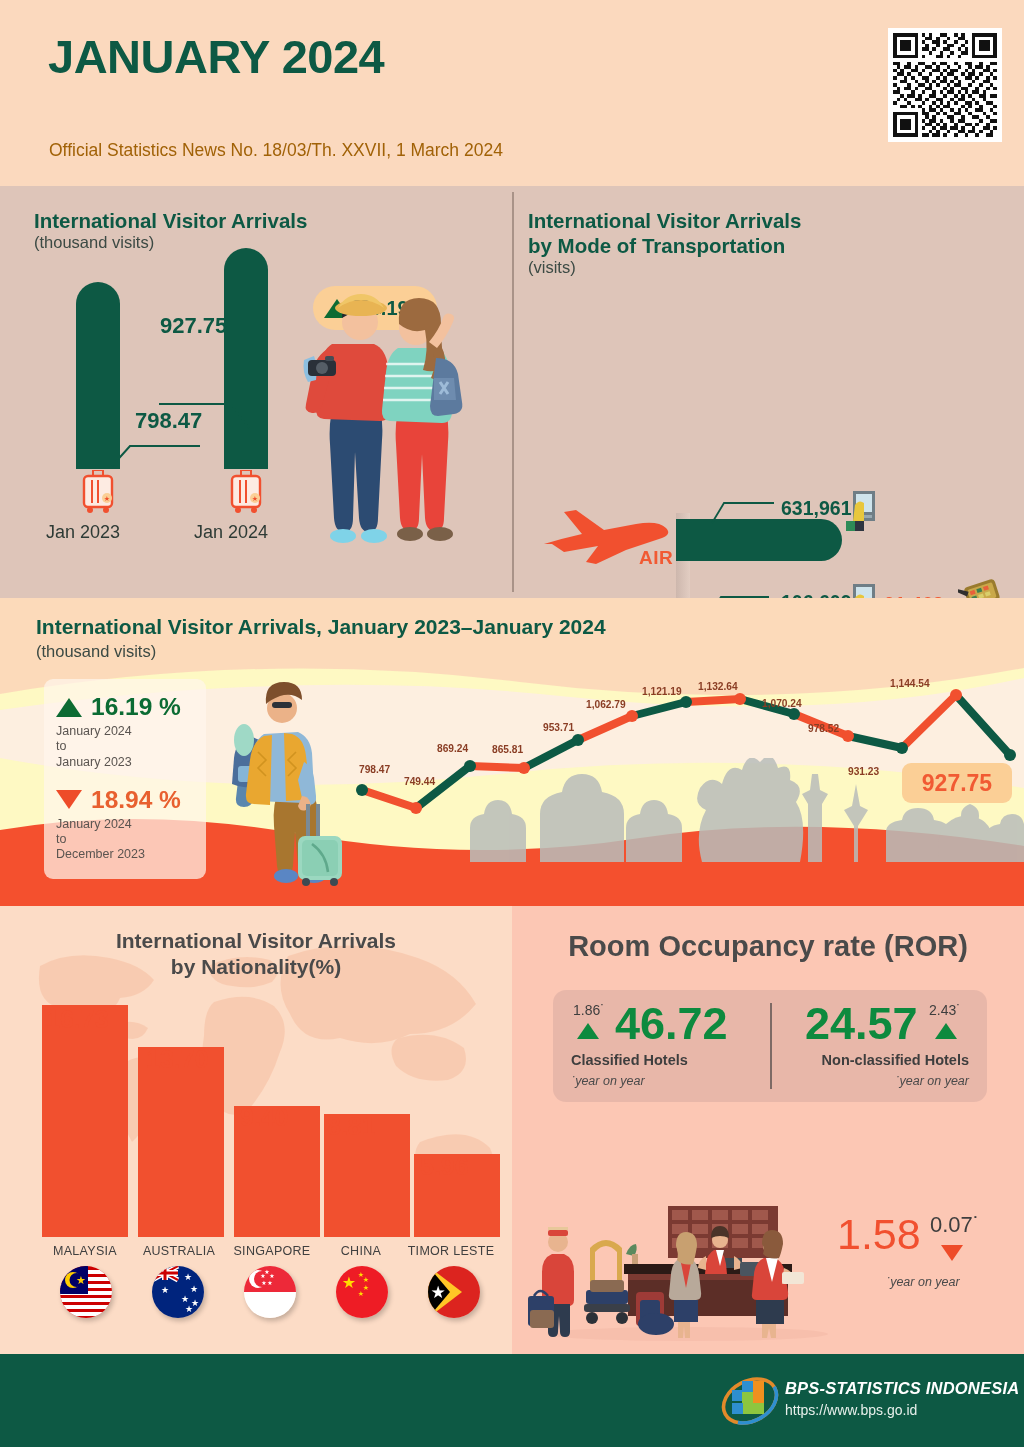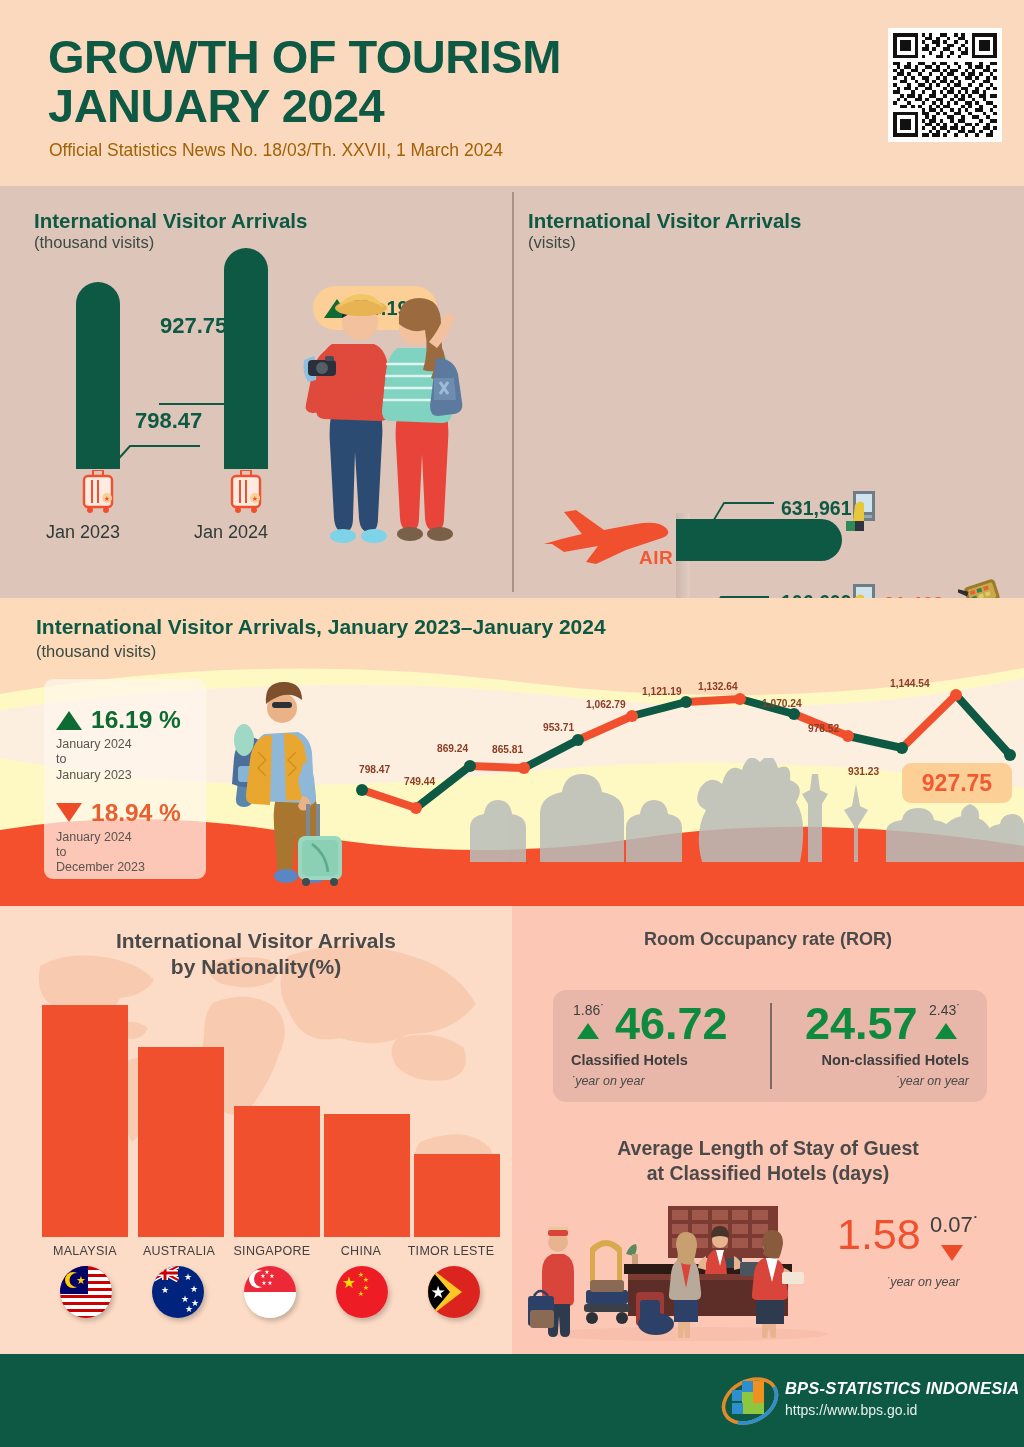--- a/index.html
+++ b/index.html
@@ -77,21 +77,21 @@
   .legendbox .row { display:flex; align-items:center; gap:5px; height:18px; margin-bottom:2px; }
   .legendbox .row span.txt { font-size:8.2px; color:#3b3b3b; font-weight:bold; }
 
   
   .band2 { position:absolute; left:0; top:598px; width:1024px; height:308px;
            background:#fef9c3; overflow:hidden; }
   .b2title { position:absolute; left:36px; top:17px; font-size:21px;
              font-weight:bold; color:#0D5944; }
   .b2sub   { position:absolute; left:36px; top:44px; font-size:16.5px; color:#3c4a44; }
   .statcard { position:absolute; left:44px; top:81px; width:162px; height:200px;
-       background:rgba(255,245,235,.72); border-radius:9px; padding:27px 12px; }
+       background:rgba(255,245,235,.72); border-radius:9px; padding:14px 12px; }
   .statcard .big { font-size:24.5px; font-weight:bold; }
   .statcard .g { color:#0B6B33; }
   .statcard .o { color:#E8602F; }
   .statcard .cap { font-size:12.5px; color:#5a5450; line-height:1.22; margin-top:3px; }
   .statrow { display:flex; align-items:center; gap:9px; }
 
   .chartarea { position:absolute; left:344px; top:72px; width:680px; height:236px; }
   .pt-lbl { position:absolute; font-size:10.2px; color:#8a3d24; font-weight:bold; white-space:nowrap; }
   .jan24box { position:absolute; left:902px; top:763px; width:110px; height:40px;
     background:#FBCF96; border-radius:9px; display:flex; align-items:center;
@@ -108,21 +108,21 @@
   .n-title { position:absolute; left:0; top:22px; width:512px; text-align:center;
      font-size:21px; font-weight:bold; color:#4a4a4a; line-height:1.25; }
   .nbar { position:absolute; background:#F1502F; bottom:0; }
   .nbarwrap { position:absolute; left:40px; top:1005px; width:460px; height:232px; }
   .nval { position:absolute; font-size:25px; font-weight:bold; color:#F1502F; }
   .nlbl { position:absolute; font-size:12.5px; color:#404040; letter-spacing:.3px; text-align:center; }
   .flag { position:absolute; width:52px; height:52px; border-radius:50%; overflow:hidden;
           box-shadow:2px 3px 5px rgba(0,0,0,.22); }
 
   .r-title { position:absolute; left:512px; top:928px; width:512px; text-align:center;
-     font-size:18px; font-weight:bold; color:#4a4a4a; line-height:1.26; }
+     font-size:29px; font-weight:bold; color:#4a4a4a; line-height:1.26; }
   .rorbox { position:absolute; left:553px; top:990px; width:434px; height:112px;
      background:rgba(201,159,152,.38); border-radius:13px; }
   .rorbox .vline { position:absolute; left:217px; top:13px; width:1.6px; height:86px; background:#7d6a65; }
   .ror-num { position:absolute; font-size:45px; font-weight:bold; color:#0D8A3E; }
   .ror-delta { position:absolute; font-size:14px; color:#3e3e3e; }
   .ror-name { position:absolute; font-size:14.5px; font-weight:bold; color:#3e3e3e; }
   .ror-foot { position:absolute; font-size:12.5px; font-style:italic; color:#4a4a4a; }
   .tri-up-s { width:0;height:0;border-left:11px solid transparent;border-right:11px solid transparent;
             border-bottom:16px solid #0D8A3E; }
   .tri-dn-s { width:0;height:0;border-left:11px solid transparent;border-right:11px solid transparent;
@@ -140,21 +140,20 @@
      font-weight:bold; font-style:italic; color:#fff; letter-spacing:.2px; }
   .foot-txt2 { position:absolute; left:785px; top:1402px; font-size:14px; color:#e8f0ec; }
 </style>
 </head>
 <body>
 
 <div class="page">
 
   <div class="header">
     <div class="hdr-title">
-      <span>GROWTH OF TOURISM</span>
       <span class="l2">JANUARY 2024</span>
     </div>
     <div class="hdr-sub">Official Statistics News No. 18/03/Th. XXVII, 1 March 2024</div>
     <div class="qr">
       <svg width="104" height="104" viewBox="0 0 29 29" shape-rendering="crispEdges">
         <rect width="29" height="29" fill="#fff"></rect>
         <g fill="#111">
           <rect x="0" y="0" width="7" height="1"></rect>
             <rect x="0" y="6" width="7" height="1"></rect>
           <rect x="0" y="0" width="1" height="7"></rect>
@@ -474,20 +473,21 @@
         <path d="M135 60 q10 6 12 20 q2 16 -4 24 l-10 -4 q6 -14 2 -26z" fill="#9C6A3F"></path>
         <path d="M138 80 q18 0 22 16 l4 28 q2 10 -8 12 l-16 2 q-8 0 -8 -10 z" fill="#5C7A9E"></path>
         <path d="M136 100 l20 0 l2 22 l-22 0z" fill="#6E8CAF"></path>
         <path d="M142 104 l8 12 m0 -12 l-8 12" stroke="#9EBBD8" stroke-width="3" fill="none"></path>
         <path d="M131 64 q10 -12 14 -24 q2 -6 8 -4 q5 2 2 8 q-6 14 -16 26z" fill="#F3C19E"></path>
       </svg>
     </div>
 
     <div class="p2">
       <div class="sec-title">International Visitor Arrivals</div>
+      <div class="sec-title">by Mode of Transportation</div>
       <div class="sec-sub">(visits)</div>
     </div>
 
     <div>
 
       <svg style="position:absolute;left:540px;top:316px;width:132px;height:62px;" viewBox="0 0 132 62">
         <path d="M4 42 q20 -6 38 -10 l-18 -22 l12 -2 l28 20 l32 -6 q22 -4 30 4 q6 6 -4 10 l-36 12 l-30 14 l-10 -2 l12 -16 l-34 6 l-12 -8z" fill="#F1502F"></path>
       </svg>
       <svg style="position:absolute;left:540px;top:400px;width:132px;height:62px;" viewBox="0 0 132 62">
         <path d="M10 34 l16 -10 l4 -8 l10 0 l0 8 l14 0 l0 -12 l8 0 l0 12 l42 0 q14 0 18 10 l0 8 l-112 0z" fill="#F1502F"></path>
@@ -899,24 +899,20 @@
     <div class="ror-name" style="left:18px;top:62px;">Classified Hotels</div>
     <div class="ror-foot" style="left:18px;top:84px;">˙year on year</div>
 
     <div class="ror-num" style="left:252px;top:8px;">24.57</div>
     <div class="ror-delta" style="left:376px;top:12px;">2.43˙</div>
     <div class="tri-up-s" style="position:absolute;left:382px;top:33px;"></div>
     <div class="ror-name" style="right:18px;top:62px;">Non-classified Hotels</div>
     <div class="ror-foot" style="right:18px;top:84px;">˙year on year</div>
   </div>
 
-  <div class="alos-title">
-    <div>Average Length of Stay of Guest</div>
-    <div>at Classified Hotels  (days)</div>
-  </div>
 
   <svg style="position:absolute;left:528px;top:1196px;width:320px;height:146px;" viewBox="0 0 320 146">
     <ellipse cx="160" cy="138" rx="140" ry="7" fill="#F3B9A6" opacity=".6"></ellipse>
     <rect x="140" y="10" width="110" height="52" fill="#7B3A32"></rect>
     <g fill="#A0584C">
       <rect x="144" y="14" width="16" height="10"></rect>
         <rect x="164" y="14" width="16" height="10"></rect>
         <rect x="184" y="14" width="16" height="10"></rect>
       <rect x="204" y="14" width="16" height="10"></rect>
         <rect x="224" y="14" width="16" height="10"></rect>

